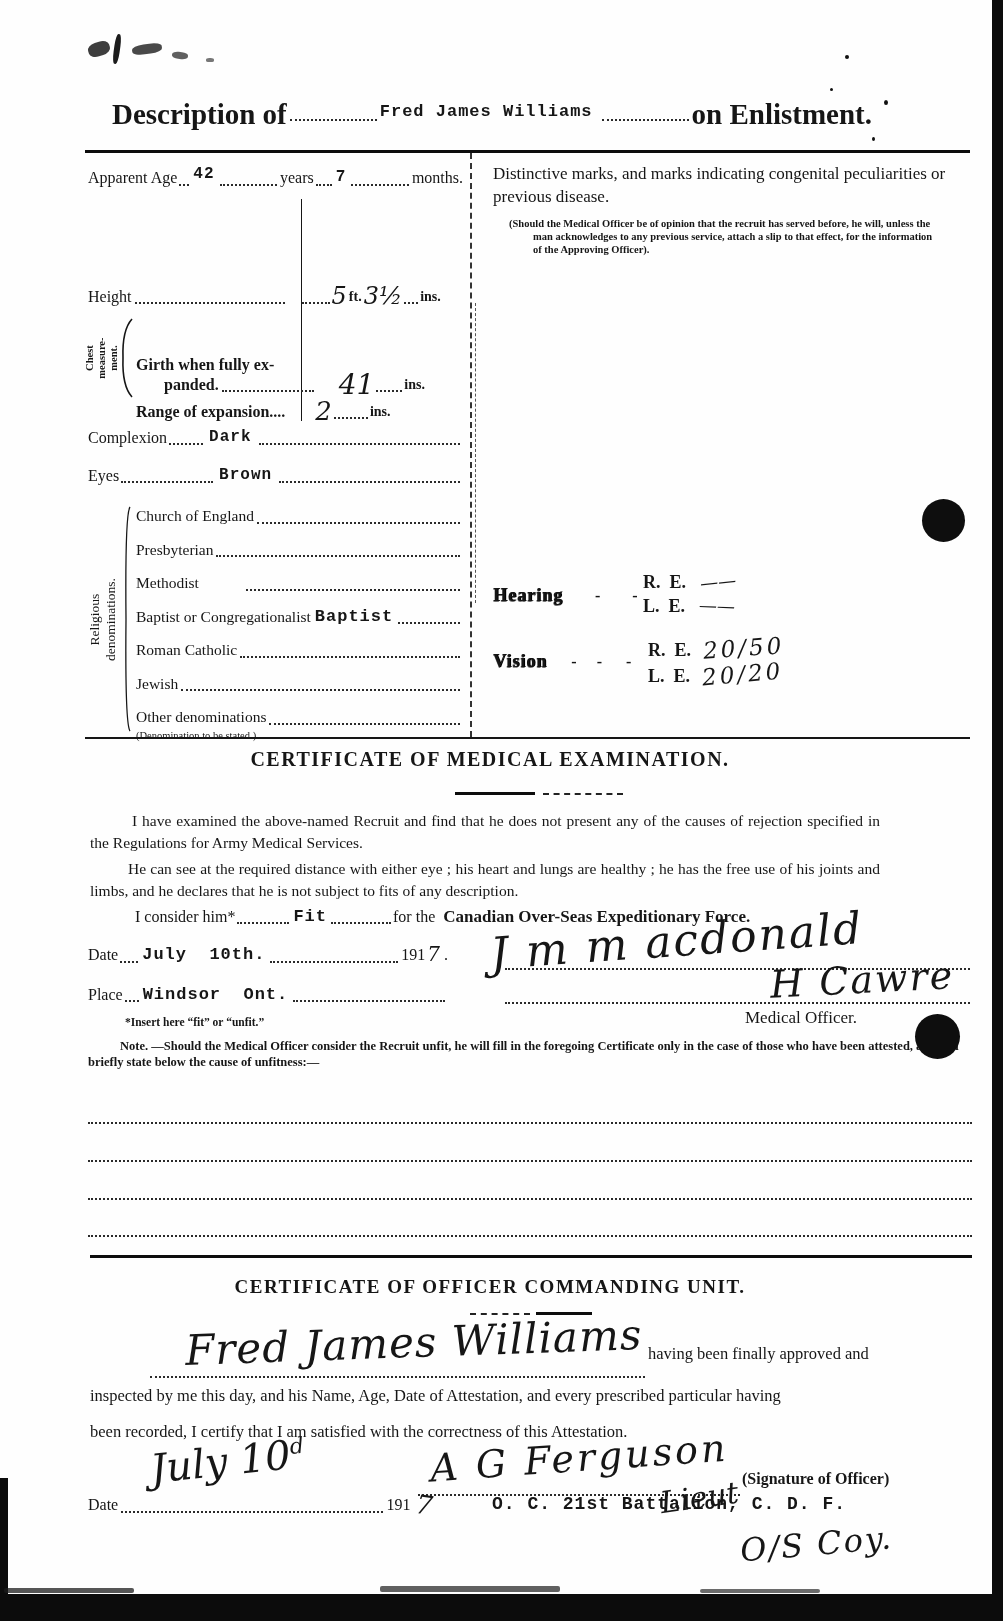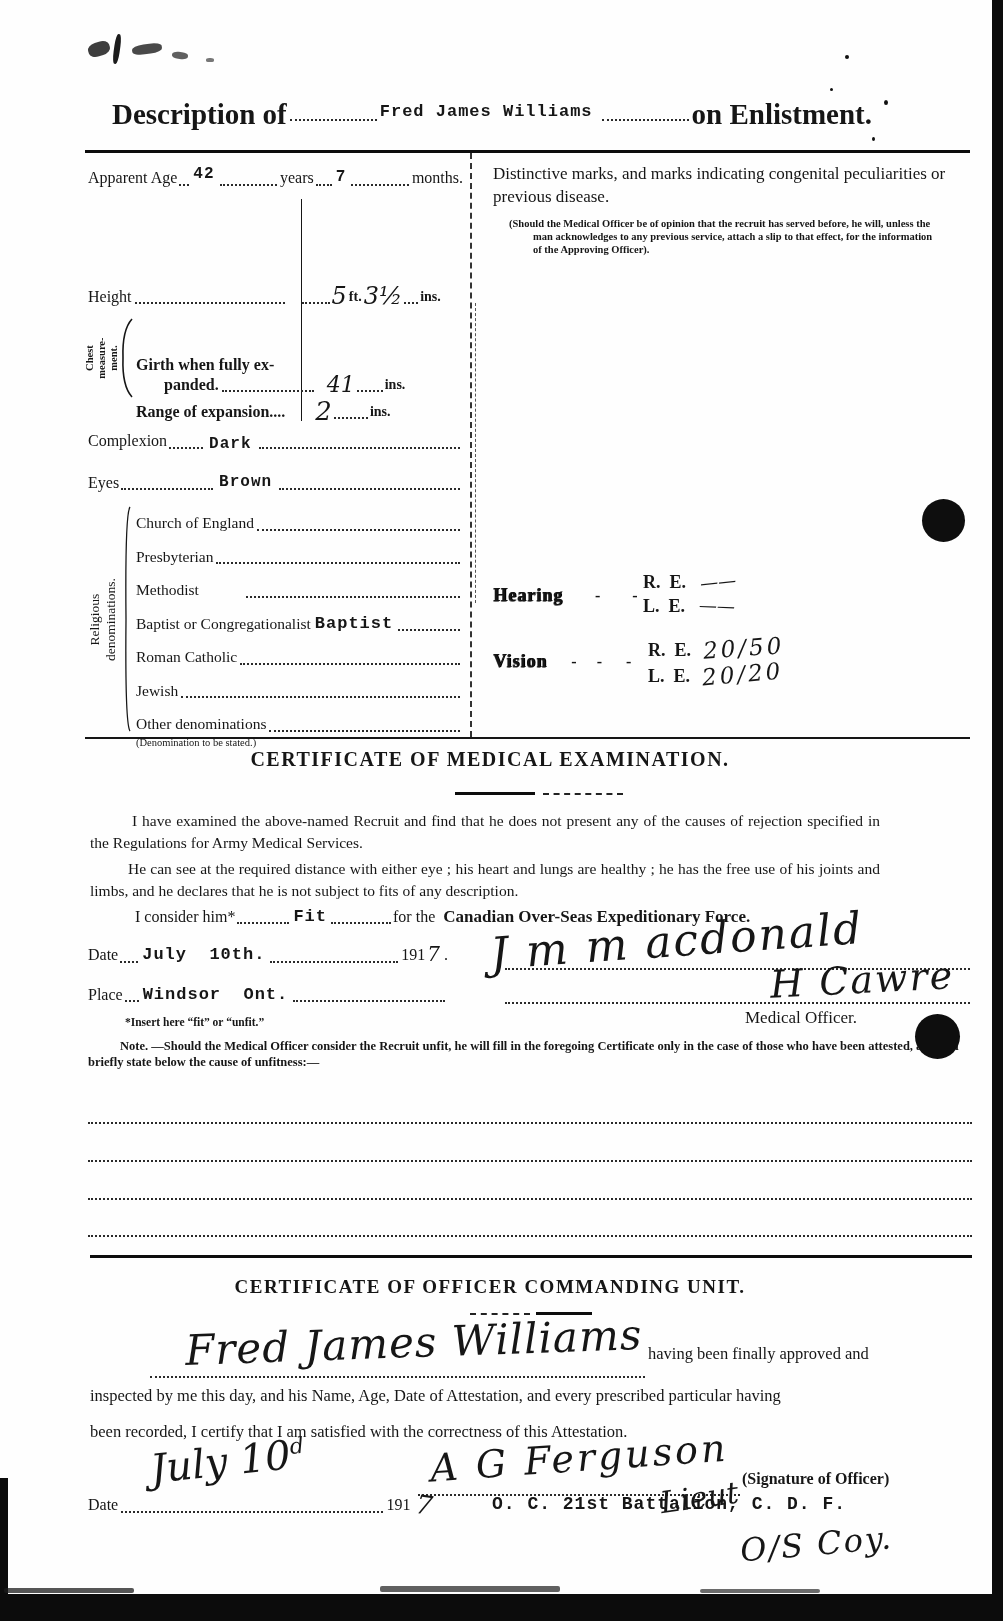--- a/index.html
+++ b/index.html
@@ -81,37 +81,37 @@
           <span class="hw" style="font-size:24px;line-height:.8;">3½</span>
           <span class="dots fixd" style="width:14px;"></span>
           <span style="font-size:14px;font-weight:bold;">ins.</span>
         </div>
 
         <div class="abs" style="left:48px;top:165px;width:325px;font-size:16px;">
           <div style="font-weight:bold;">Girth when  fully  ex-</div>
           <div class="row">
             <span style="font-weight:bold;margin-left:28px;">panded.</span>
             <span class="dots grow" style="max-width:92px;"></span>
-            <span class="hw" style="font-size:22px;line-height:.7;margin-left:10px;">41</span>
+            <span class="hw" style="font-size:28px;line-height:.7;margin-left:22px;">41</span>
             <span class="dots fixd" style="width:26px;"></span>
             <span style="font-size:14px;font-weight:bold;">ins.</span>
           </div>
           <div class="row" style="margin-top:6px;">
             <span style="font-weight:bold;">Range of expansion....</span>
             <span class="hw" style="font-size:26px;line-height:.7;margin-left:30px;">2</span>
             <span class="dots fixd" style="width:34px;"></span>
             <span style="font-size:14px;font-weight:bold;">ins.</span>
           </div>
         </div>
       </div>
 
       <div class="row" style="font-size:16px;margin-top:6px;">
         <span>Complexion</span>
         <span class="dots fixd" style="width:34px;"></span>
-        <span class="mono" style="font-size:16px;margin:8px 4px 2px;">Dark</span>
+        <span class="mono" style="font-size:16px;margin:0 4px 2px;">Dark</span>
         <span class="dots grow"></span>
       </div>
       <div class="row" style="font-size:16px;margin-top:17px;">
         <span>Eyes</span>
         <span class="dots fixd" style="width:92px;"></span>
         <span class="mono" style="font-size:16px;margin:0 4px 2px;">Brown</span>
         <span class="dots grow"></span>
       </div>
 
       <div style="position:relative;margin:20px 0 0 48px;font-size:15.5px;">

